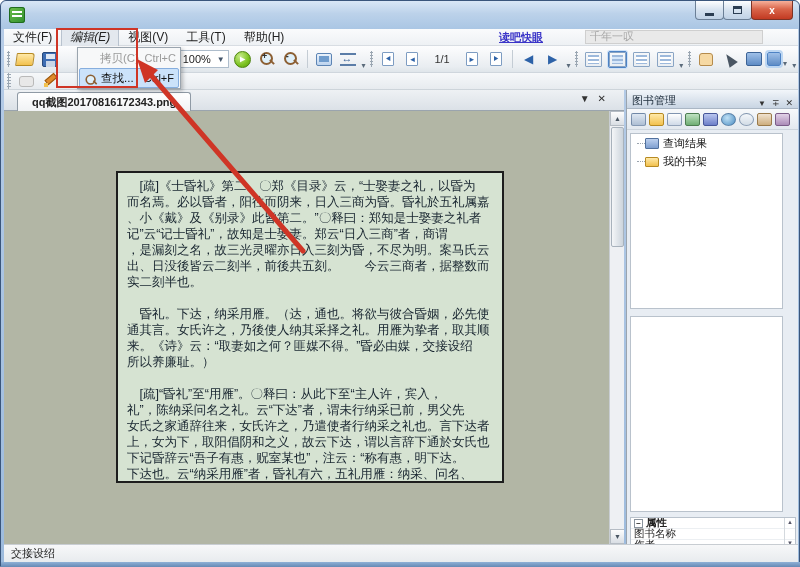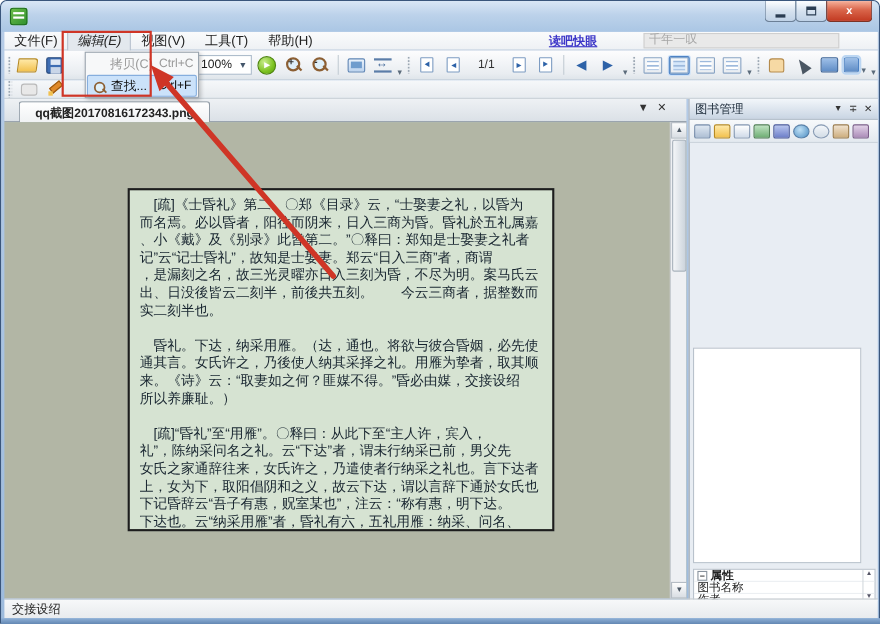--- a/index.html
+++ b/index.html
@@ -107,21 +107,21 @@
   .page { position:absolute; left:112px; top:60px; width:388px; height:312px;
           background:#d6e3d2; border:2px solid #1d1d1d; padding:5px 9px;
           font-size:12.5px; line-height:16px; color:#17242f; font-weight:500;
           letter-spacing:0; }
   .page p { white-space:pre-line; margin-bottom:16px; }
 
   
   .rightpanel { position:absolute; left:625px; top:89px; width:172px; height:456px;
                 background:#e8edf3; border-left:1px solid #9aa4ae; }
   .rp-header { height:19px; background:linear-gradient(#f2f6fa,#c9d5e3); border-bottom:1px solid #aab6c4;
-               display:flex; align-items:center; padding:0 5px; font-size:11px; color:#1c2b3a; }
+               display:flex; align-items:flex-end; padding:0 5px; font-size:11px; color:#1c2b3a; }
   .rp-hbtns { margin-left:auto; display:flex; gap:6px; align-items:center; }
   .rp-toolbar { height:21px; display:flex; align-items:center; gap:3px; padding:0 4px;
                 background:linear-gradient(#f7f9fb,#e3e9ef); border-bottom:1px solid #ccd4dc; }
   .rp-ic { width:15px; height:13px; border-radius:2px; border:1px solid rgba(60,90,130,.55); }
   .rp-tree { position:absolute; left:3px; top:43px; width:153px; height:176px; background:#fff; border:1px solid #b9c2cc; overflow:hidden; }
   .tree-item { display:flex; align-items:center; gap:4px; padding:2px 0 1px 14px; font-size:11px; color:#111; position:relative; }
   .tree-item:before { content:""; position:absolute; left:6px; top:50%; width:8px; border-top:1px dotted #9aa4ae; }
   .ti-card { width:14px; height:11px; background:linear-gradient(#bcd0ee,#7f9fd0); border:1px solid #51719e; border-radius:1px; }
   .ti-folder { width:14px; height:10px; background:linear-gradient(#ffe9a8,#f2c14e); border:1px solid #b78a22; border-radius:1px 2px 1px 1px; }
   .rp-pane2 { position:absolute; left:3px; top:226px; width:153px; height:196px; background:#fff; border:1px solid #b9c2cc; }
@@ -340,20 +340,30 @@
       <span class="rp-ic" style="background:linear-gradient(#dfe8f2,#aebfd4)"></span>
       <span class="rp-ic" style="background:linear-gradient(#ffe9a8,#f2c14e);border-color:#b78a22"></span>
       <span class="rp-ic" style="background:linear-gradient(#ffffff,#cfdae8)"></span>
       <span class="rp-ic" style="background:linear-gradient(#bfe3c2,#6fae74);border-color:#4c7d51"></span>
       <span class="rp-ic" style="background:linear-gradient(#b9c6ef,#6d7fc9);border-color:#47579a"></span>
       <span class="rp-ic" style="background:radial-gradient(circle at 40% 35%,#bfe0f5,#4d8ec2);border-radius:50%"></span>
       <span class="rp-ic" style="background:linear-gradient(#f4f7fa,#d2dce6);border-radius:50%"></span>
       <span class="rp-ic" style="background:linear-gradient(#f0e2cf,#cdae7e);border-color:#9a7a4a"></span>
       <span class="rp-ic" style="background:linear-gradient(#e2d2e8,#ab8cb8);border-color:#7a5c88"></span>
     </div>
+    <div class="rp-tree">
+      <div class="tree-item">
+        <span class="ti-card"></span>
+        <span>查询结果</span>
+      </div>
+      <div class="tree-item">
+        <span class="ti-folder"></span>
+        <span>我的书架</span>
+      </div>
+    </div>
     <div class="rp-pane2"></div>
     <div class="props">
       <div class="props-row props-head">
         <span class="minusbox">−</span>
         <span>属性</span>
       </div>
       <div class="props-row">
         <span>图书名称</span>
       </div>
       <div class="props-row">

